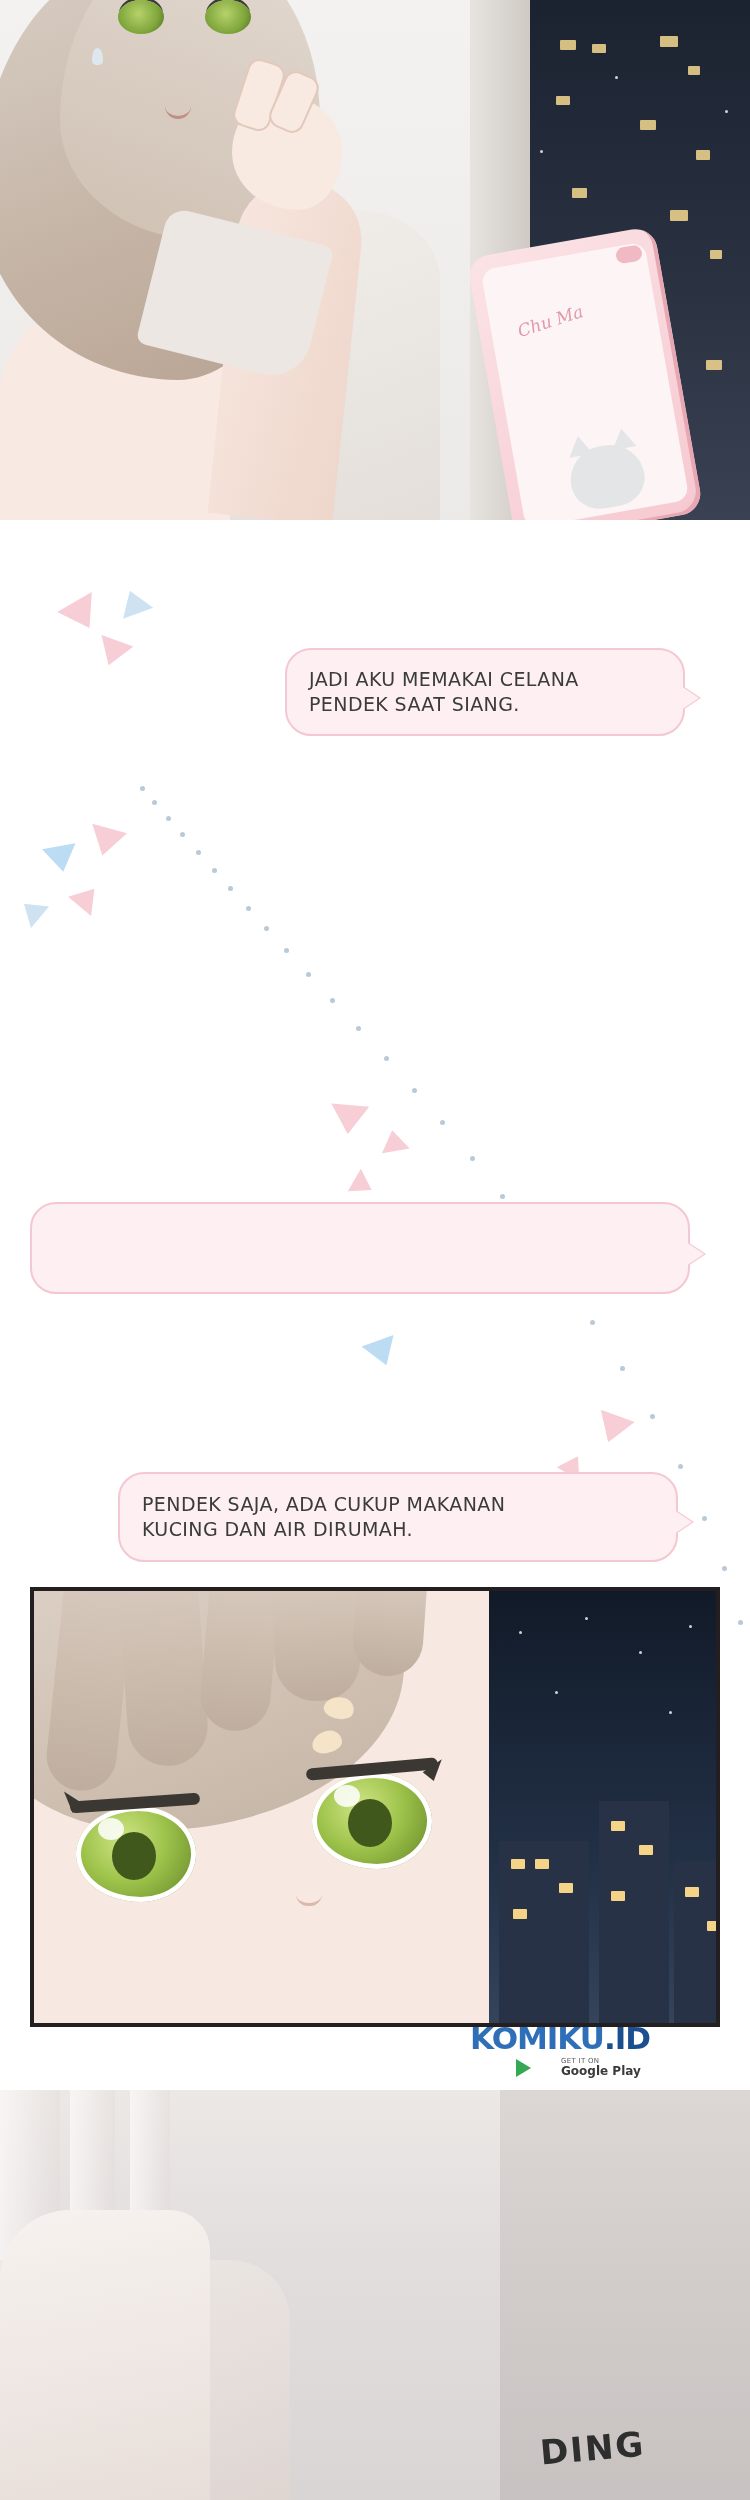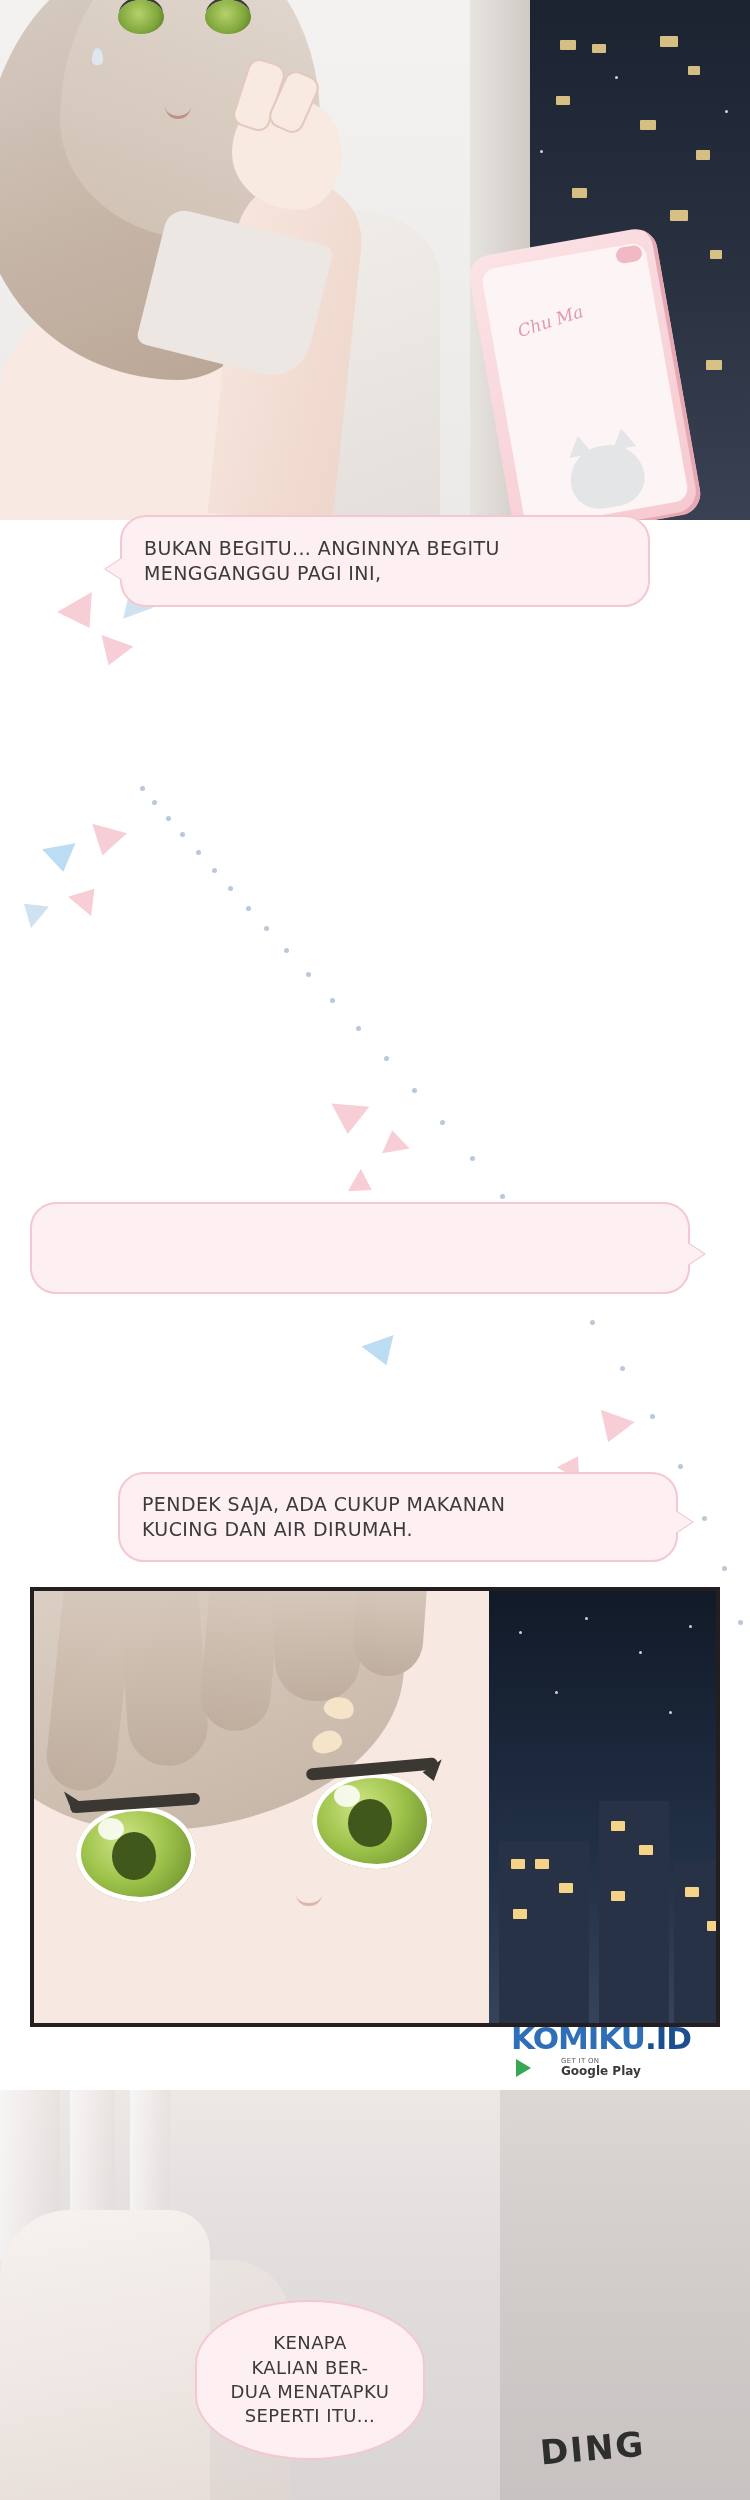--- a/index.html
+++ b/index.html
@@ -408,21 +408,20 @@
     left: 470px; top: 2020px;
     width: 215px;
     text-align: left;
   }
   .wm-title {
     font-family: "DejaVu Sans", sans-serif;
     font-weight: bold;
     font-size: 31px;
     color: #2f6fb7;
     letter-spacing: -1px;
-    margin-left: 41px;
   }
   .wm-title .id { color: #1b4f8f; }
   .wm-badge {
     display: inline-flex;
     align-items: center;
     gap: 5px;
     margin-top: 2px;
     margin-left: 46px;
   }
   .wm-badge .play {
@@ -539,26 +538,26 @@
   <div class="dot" style="left:530px; top:1234px;"></div>
   <div class="dot" style="left:560px; top:1276px;"></div>
   <div class="dot" style="left:590px; top:1320px;"></div>
   <div class="dot" style="left:620px; top:1366px;"></div>
   <div class="dot" style="left:650px; top:1414px;"></div>
   <div class="dot" style="left:678px; top:1464px;"></div>
   <div class="dot" style="left:702px; top:1516px;"></div>
   <div class="dot" style="left:722px; top:1566px;"></div>
   <div class="dot" style="left:738px; top:1620px;"></div>
 
-  <div class="bubble" style="left:120px; top:515px; width:530px; height:92px;">
-    <div class="txt">BUKAN BEGITU... ANGINNYA BEGITU
-MENGGANGGU PAGI INI,</div>
-    <div class="tail tail-l" style="top:40px;"></div>
+
+  <div class="bubble" style="left:285px; top:648px; width:400px; height:88px;">
+    <div class="txt">JADI AKU MEMAKAI CELANA
+PENDEK SAAT SIANG.</div>
+    <div class="tail tail-r" style="top:36px;"></div>
   </div>
-
 
 
   <div class="bubble" style="left:30px; top:1202px; width:660px; height:92px;">
     <div class="tail tail-r" style="top:38px;"></div>
   </div>
 
   <div class="bubble" style="left:118px; top:1472px; width:560px; height:90px;">
     <div class="txt">PENDEK SAJA, ADA CUKUP MAKANAN
 KUCING DAN AIR DIRUMAH.</div>
     <div class="tail tail-r" style="top:36px;"></div>
@@ -628,22 +627,16 @@
 
   <div class="panel3">
     <div class="p3-dark"></div>
     <div class="p3-curtain" style="left:0px;"></div>
     <div class="p3-curtain" style="left:70px; width:45px;"></div>
     <div class="p3-curtain" style="left:130px; width:40px;"></div>
     <div class="p3-sofa"></div>
     <div class="p3-person"></div>
   </div>
 
-  <div class="bubble round" style="left:195px; top:2300px; width:230px; height:160px;">
-    <div class="txt">KENAPA
-KALIAN BER-
-DUA MENATAPKU
-SEPERTI ITU...</div>
-  </div>
 
   <div class="sfx" style="left:540px; top:2428px;">DING</div>
 
 </div>
 
 </body></html>

